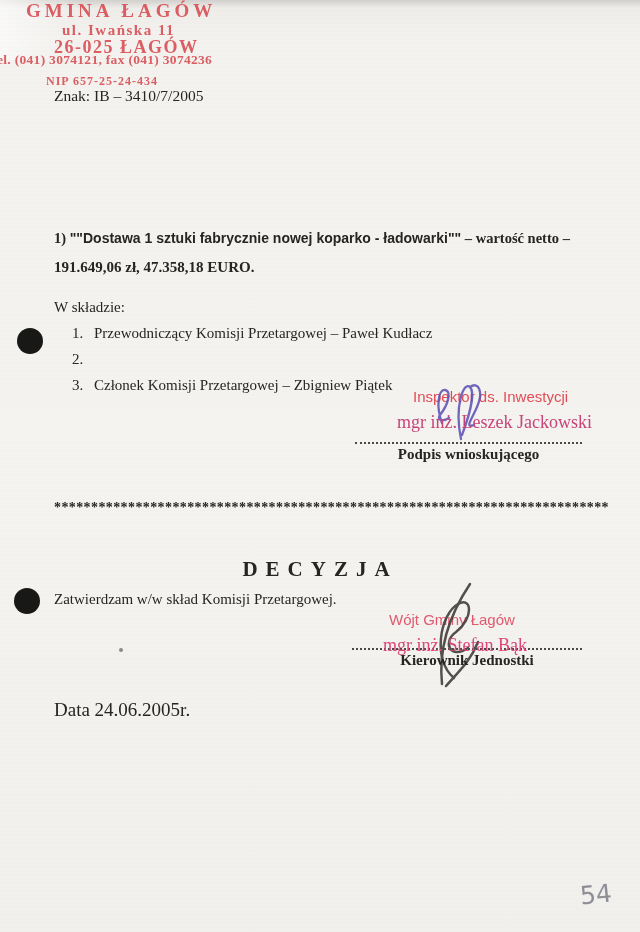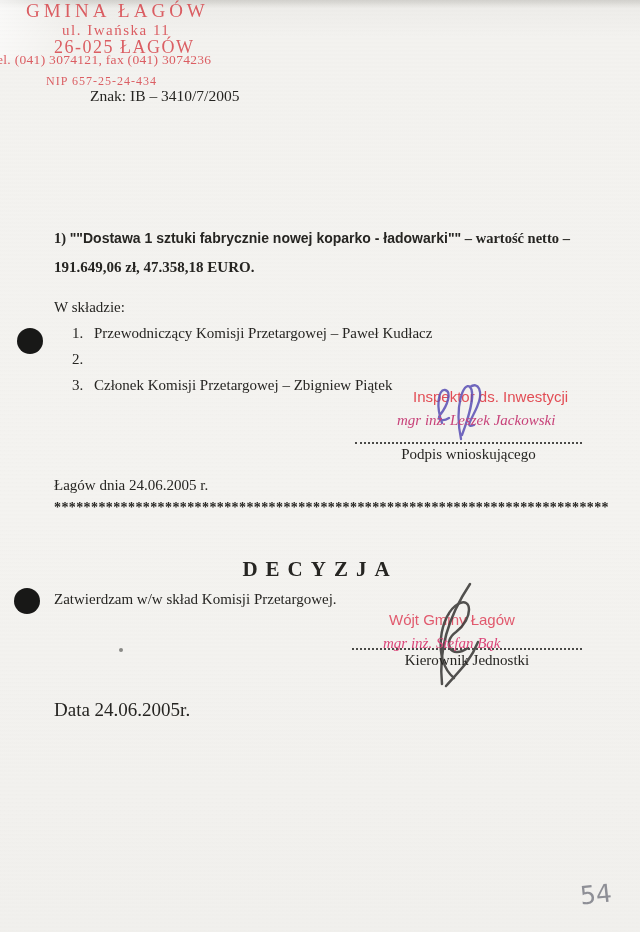--- a/index.html
+++ b/index.html
@@ -11,50 +11,50 @@
   .crease{position:absolute;pointer-events:none;}
   .crease.top{left:0;top:0;width:100%;height:8px;
     background:linear-gradient(180deg,rgba(160,158,152,.35),rgba(160,158,152,0));}
   .crease.corner{left:0;top:0;width:120px;height:60px;
     background:linear-gradient(115deg,rgba(255,255,255,.7) 0%,rgba(255,255,255,0) 55%);}
   .texture{position:absolute;inset:0;pointer-events:none;opacity:.5;
     background:repeating-linear-gradient(0deg,rgba(120,120,115,.02) 0 2px,rgba(255,255,255,.02) 2px 4px);}
 
   
   .stamp{position:absolute;left:0;top:8;width:280px;color:#d84a50;opacity:.88;}
-  .stamp div{position:absolute;white-space:nowrap;font-weight:normal;}
+  .stamp div{position:absolute;white-space:nowrap;font-weight:bold;}
   .st-org{left:26px;top:0;font-size:19px;letter-spacing:4px;}
   .st-street{left:62px;top:22px;font-size:15px;letter-spacing:1.5px;}
   .st-city{left:54px;top:37px;font-size:18px;letter-spacing:1.5px;}
   .st-phone{left:-3px;top:52px;font-size:13.5px;letter-spacing:.3px;font-weight:600;}
   .st-nip{left:46px;top:74px;font-size:12px;letter-spacing:1px;}
 
-  .znak{position:absolute;left:54px;top:87px;font-size:15.5px;margin-left:36px;}
+  .znak{position:absolute;left:54px;top:87px;font-size:15.5px;}
 
   .h-wniosek{position:absolute;left:0;right:0;top:117px;margin:0;text-align:center;
     font-size:17px;font-weight:bold;letter-spacing:8px;}
   .h-decyzja{position:absolute;left:0;right:0;top:541px;margin:16px;text-align:center;
     font-size:21px;font-weight:bold;letter-spacing:8px;}
 
   .paras{position:absolute;left:54px;top:149px;width:536px;font-size:15px;line-height:21px;
     text-align:justify;}
   .paras p{margin:0;}
 
   .item-line1{position:absolute;left:54px;top:230px;font-size:14.5px;font-weight:bold;white-space:nowrap;}
   .item-line1 .sans{font-family:"Liberation Sans",sans-serif;font-size:14px;}
   .item-line2{position:absolute;left:54px;top:259px;font-size:15px;font-weight:bold;}
 
   .committee{position:absolute;left:54px;top:297px;font-size:15px;line-height:20px;}
   .member{display:flex;margin:6px 0 0 18px;}
   .member .num{width:22px;}
 
   .sigblock .rolestamp{position:absolute;font-family:"Liberation Sans",sans-serif;font-size:15px;white-space:nowrap;}
-  .sigblock .namestamp{position:absolute;font-style:italic;font-size:15px;white-space:nowrap;}
+  .sigblock .namestamp{position:absolute;font-size:18px;white-space:nowrap;}
   .dotline{position:absolute;height:8px;border-bottom:2px dotted #4a4a48;}
-  .caption{position:absolute;text-align:center;font-size:15px;white-space:nowrap;}
+  .caption{position:absolute;text-align:center;font-size:15px;white-space:nowrap;font-weight:bold;}
 
   .sig1-role{left:413px;top:388px;color:#e24d55;}
   .sig1-name{left:397px;top:412px;color:#c8437a;}
   .sig1-dots{left:355px;top:434px;width:227px;}
   .sig1-cap{left:355px;top:446px;width:227px;}
   .sig1-svg{position:absolute;left:430px;top:377px;}
 
   .placedate{position:absolute;left:54px;top:477px;font-size:15px;}
   .separator{position:absolute;left:54px;top:500px;font-size:14px;font-weight:bold;letter-spacing:.4px;white-space:nowrap;}
 
@@ -120,21 +120,20 @@
         <path d="M12,46 C6,30 8,12 15,13 C22,14 18,28 10,38 C6,43 13,45 19,41"></path>
         <path d="M31,62 C24,28 34,4 40,10 C46,16 38,42 32,58"></path>
         <path d="M40,10 C48,4 54,14 47,30 C42,42 34,52 44,48"></path>
       </g>
     </svg>
     <div class="namestamp sig1-name">mgr inż. Leszek Jackowski</div>
     <div class="dotline sig1-dots"></div>
     <div class="caption sig1-cap">Podpis wnioskującego</div>
   </div>
 
-  <div class="placedate">Łagów dnia 24.06.2005 r.</div>
   <div class="separator">***************************************************************************</div>
 
   <h2 class="h-decyzja">DECYZJA</h2>
   <div class="decyzja-body">Zatwierdzam w/w skład Komisji Przetargowej.</div>
 
   <div class="sigblock">
     <div class="rolestamp sig2-role">Wójt Gminy Łagów</div>
     <svg class="sig2-svg" width="95" height="110" viewBox="0 0 95 110">
       <g fill="none" stroke="#403f3d" stroke-width="2.5" stroke-linecap="round" opacity="0.9">
         <path d="M58,4 C38,34 26,66 30,104"></path>

